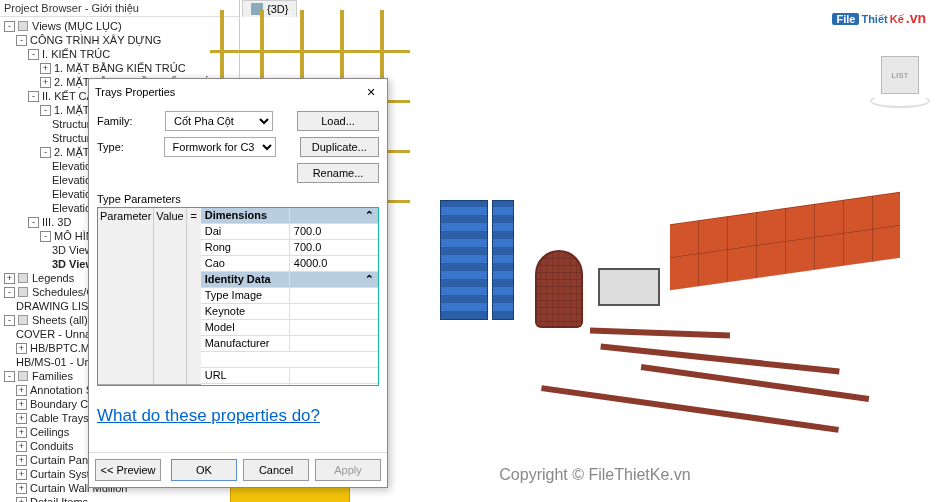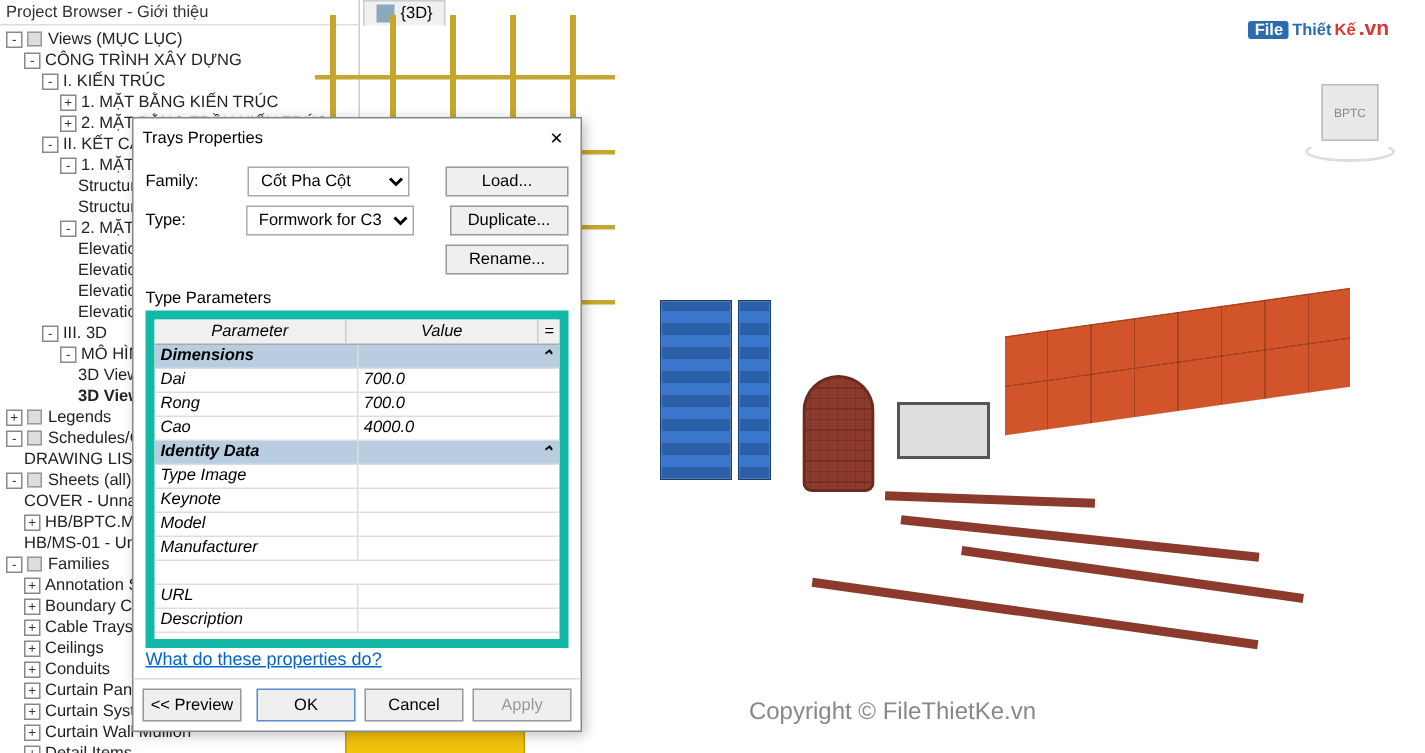--- a/index.html
+++ b/index.html
@@ -45,31 +45,31 @@
 
 .dialog { position: absolute; left: 88px; top: 78px; width: 300px; height: 410px; background: #fff; border: 1px solid #888; box-shadow: 2px 2px 8px rgba(0,0,0,0.25); display: flex; flex-direction: column; }
 .dlg-title { display: flex; align-items: center; justify-content: space-between; padding: 4px 6px; font-size: 11px; }
 .dlg-close { width: 20px; height: 18px; display: flex; align-items: center; justify-content: center; cursor: pointer; }
 .dlg-body { padding: 6px 8px; flex: 1; display: flex; flex-direction: column; overflow: hidden; }
 .row { display: flex; align-items: center; gap: 24px; margin-bottom: 6px; }
 .row label { width: 44px; font-size: 11px; }
 .row select { flex: 1; height: 20px; border: 1px solid #aaa; font-size: 11px; padding: 0 4px; background: #fff; }
 .row .btn { width: 82px; height: 20px; border: 1px solid #999; background: #efefef; font-size: 11px; cursor: pointer; }
 .sect-label { font-size: 11px; margin: 4px 0 2px; }
-.param-table { border: 6px solid #14b8a6; flex: 1; overflow: hidden; display: flex; flex-direction: column; font-style: italic; }
+.param-table { border: 1px solid #14b8a6; flex: 1; overflow: hidden; display: flex; flex-direction: row; }
 .pt-head { display: flex; background: #f0f0f0; border-bottom: 1px solid #aaa; }
 .pt-head div { flex: 1; text-align: center; padding: 2px; font-size: 11px; border-right: 1px solid #ccc; }
 .pt-head div:last-child { flex: 0 0 14px; border-right: none; }
 .pt-body { flex: 1; overflow-y: auto; }
 .pt-row { display: flex; border-bottom: 1px solid #ddd; min-height: 16px; }
 .pt-row.group { background: #b8cde0; font-weight: bold; }
 .pt-row .c1 { flex: 1; padding: 1px 4px; border-right: 1px solid #ddd; font-size: 11px; }
 .pt-row .c2 { flex: 1; padding: 1px 4px; font-size: 11px; }
 .pt-row.group .c2 { text-align: right; padding-right: 4px; }
-.link { color: #0066cc; text-decoration: underline; font-size: 12px; margin: 0 0; cursor: pointer; }
+.link { color: #0066cc; text-decoration: underline; font-size: 17px; margin: 20px 0; cursor: pointer; }
 .dlg-foot { display: flex; gap: 6px; padding: 6px; border-top: 1px solid #ddd; justify-content: space-between; }
 .dlg-foot .btn { width: 66px; height: 22px; border: 1px solid #999; background: #efefef; font-size: 11px; cursor: pointer; }
 .dlg-foot .btn.primary { border: 1px solid #5a8fd6; }
 .dlg-foot .btn.disabled { color: #999; }
 .dlg-foot .btn.preview { margin-right: auto; }
 </style>
 </head>
 <body>
 
 <div class="project-browser">
@@ -254,21 +254,21 @@
   </div>
 
   <div class="watermark-logo">
     <span class="fi">File</span>
     <span>Thiết</span>
     <span style="color:#d33">Kế</span>
     <span class="vn">.vn</span>
   </div>
 
   <div class="viewcube">
-    <div class="cube">BPTC</div>
+    <div class="cube">LIST</div>
     <div class="ring"></div>
   </div>
 
   <div class="scene">
     <div class="scaffold">
       <div class="bar" style="left:10px;top:0;width:4px;height:240px"></div>
       <div class="bar" style="left:50px;top:0;width:4px;height:240px"></div>
       <div class="bar" style="left:90px;top:0;width:4px;height:240px"></div>
       <div class="bar" style="left:130px;top:0;width:4px;height:240px"></div>
       <div class="bar" style="left:170px;top:0;width:4px;height:240px"></div>

